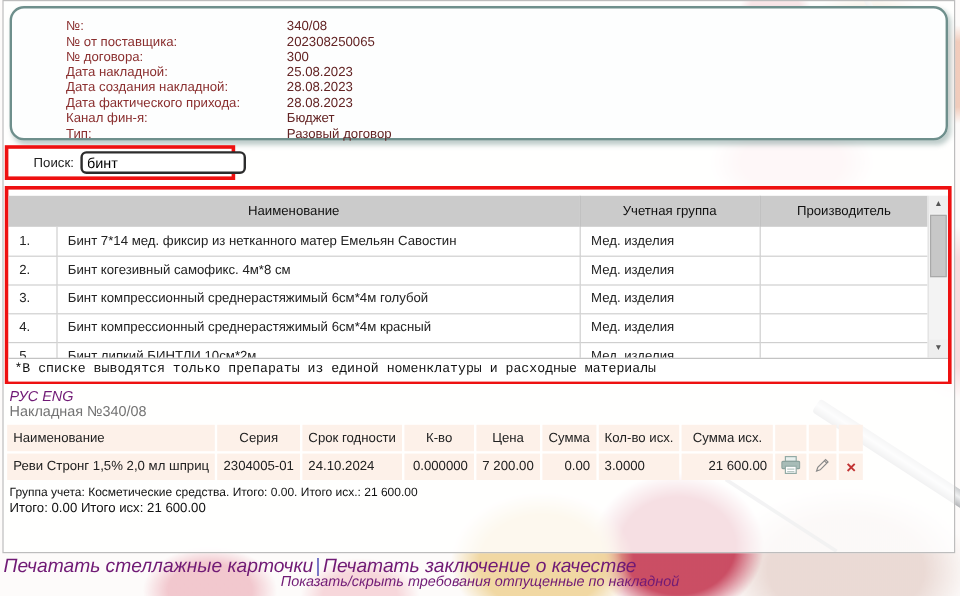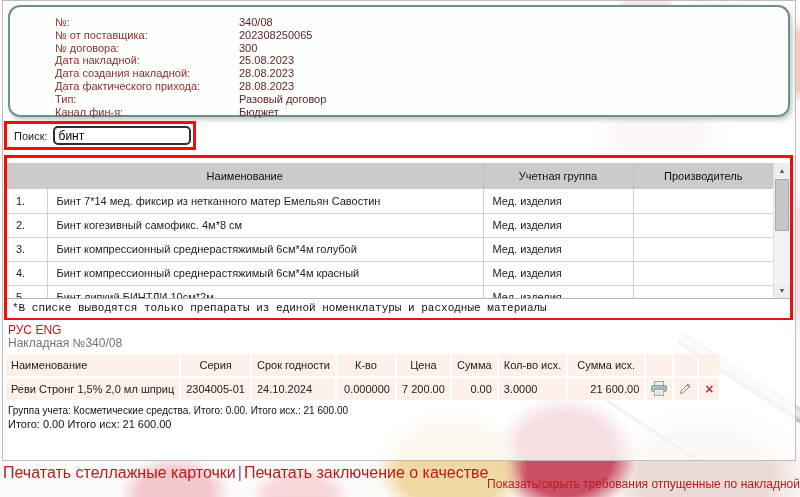--- a/index.html
+++ b/index.html
@@ -36,21 +36,21 @@
   .info-box { position:absolute; left:5px; top:4px; width:782px; height:112px;
     border:2px solid #6e8f8c; border-radius:12px; background:rgba(253,254,254,0.97);
     box-shadow:2px 3px 4px rgba(110,143,140,0.45); padding-top:9px; }
   .info-row { position:relative; height:12.8px; font-size:11px; }
   .info-label { position:absolute; left:45px; color:#8a2f2f; white-space:nowrap; }
   .info-value { position:absolute; left:229px; color:#632424; white-space:nowrap; }
 
   
   .search-box { position:absolute; left:1px; top:120px; width:192px; height:29px;
     border:3px solid #ee1010; background:#fff; display:flex; align-items:center; }
-  .search-label { font-size:11px; color:#222; margin-left:7px; white-space:nowrap; }
+  .search-label { font-size:11px; color:#222; margin-left:21px; white-space:nowrap; }
   .search-input { margin-left:5px; width:138px; height:19px; border:2px solid #2c2c2c;
     border-radius:5px; font-family:"Liberation Sans",sans-serif; font-size:12px;
     padding:0 4px; outline:none; }
 
   
   .list-box { position:absolute; left:1px; top:154px; width:789px; height:165px;
     border:3px solid #ee1010; background:#fff; padding-top:5px; }
   .list-viewport { height:135px; overflow:hidden; display:flex; }
   table.list { width:766px; border-collapse:collapse; table-layout:fixed; font-size:11px; }
   table.list th { height:26px; background:#cbcbcb; font-weight:normal; color:#111;
@@ -87,23 +87,23 @@
   col.i-qo{width:66px;} col.i-so{width:76px;}
   col.i-ic1{width:26px;} col.i-ic2{width:20px;} col.i-ic3{width:20px;}
   .x-glyph { color:#c23333; font-size:14px; font-weight:bold; line-height:1; }
 
   .totals-1 { position:absolute; left:5px; top:404px; font-size:10px; color:#111; }
   .totals-2 { position:absolute; left:5px; top:417px; font-size:11px; color:#111; }
 
   
   .footer-links { position:absolute; left:3px; top:464px; z-index:2; font-size:16px;
     color:#5353b8; white-space:nowrap; }
-  .footer-links a, .link { color:#b91c1c; text-decoration:none; cursor:pointer; }
+  .footer-links a, .link { color:#701a75; text-decoration:none; cursor:pointer;font-style:italic; }
   .footer-links .sep { margin:0 2px; }
-  .footer-toggle { position:absolute; left:0; top:477px; width:100%; text-align:right;
+  .footer-toggle { position:absolute; left:0; top:477px; width:100%; text-align:center;
     z-index:2; font-size:12px; color:#5353b8; }
 </style>
 </head>
 <body>
 
 <div class="deco tweezer"></div>
 <div class="deco syr-barrel"></div>
 <div class="deco syr-needle"></div>
 
 <div class="main-wrap">
@@ -127,26 +127,26 @@
     </div>
     <div class="info-row">
       <span class="info-label">Дата создания накладной:</span>
       <span class="info-value">28.08.2023</span>
     </div>
     <div class="info-row">
       <span class="info-label">Дата фактического прихода:</span>
       <span class="info-value">28.08.2023</span>
     </div>
     <div class="info-row">
+      <span class="info-label">Канал фин-я:</span>
+      <span class="info-value">Бюджет</span>
+    </div>
+    <div class="info-row">
       <span class="info-label">Тип:</span>
       <span class="info-value">Разовый договор</span>
-    </div>
-    <div class="info-row">
-      <span class="info-label">Канал фин-я:</span>
-      <span class="info-value">Бюджет</span>
     </div>
   </div>
 
   <div class="search-box">
     <span class="search-label">Поиск:</span>
     <input class="search-input" type="text" value="бинт" style="">
   </div>
 
   <div class="list-box">
     <div class="list-viewport">

